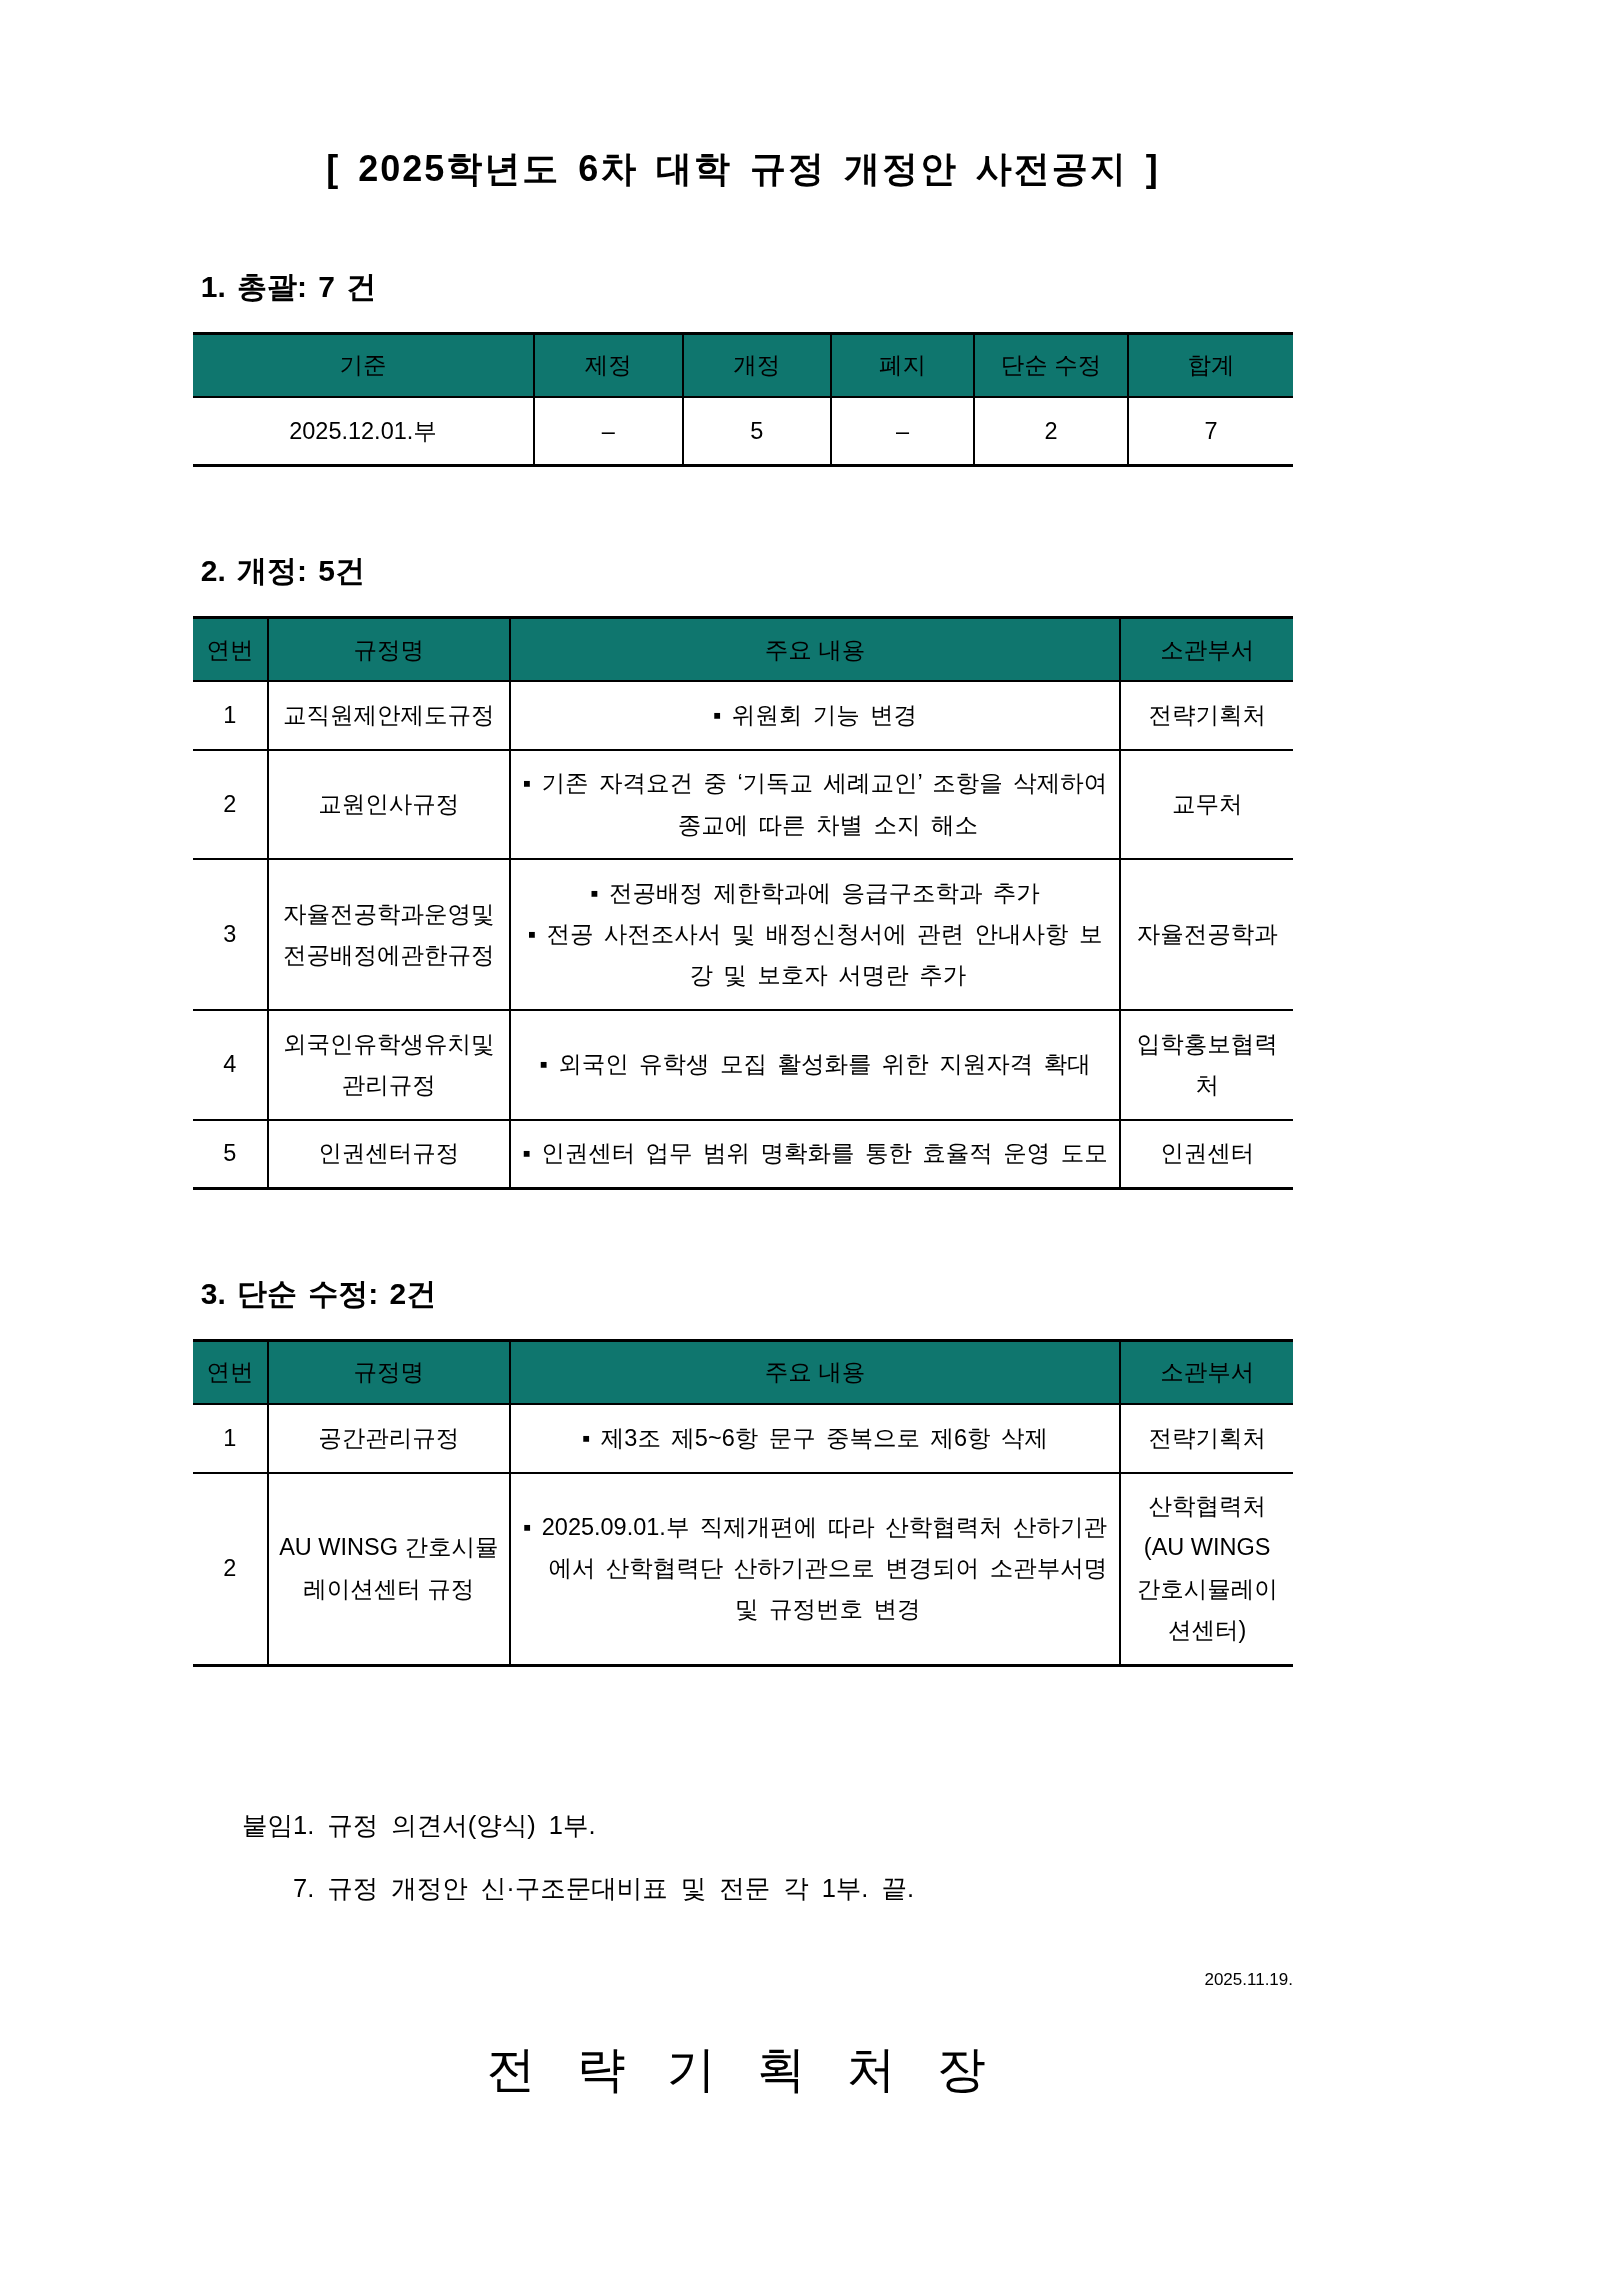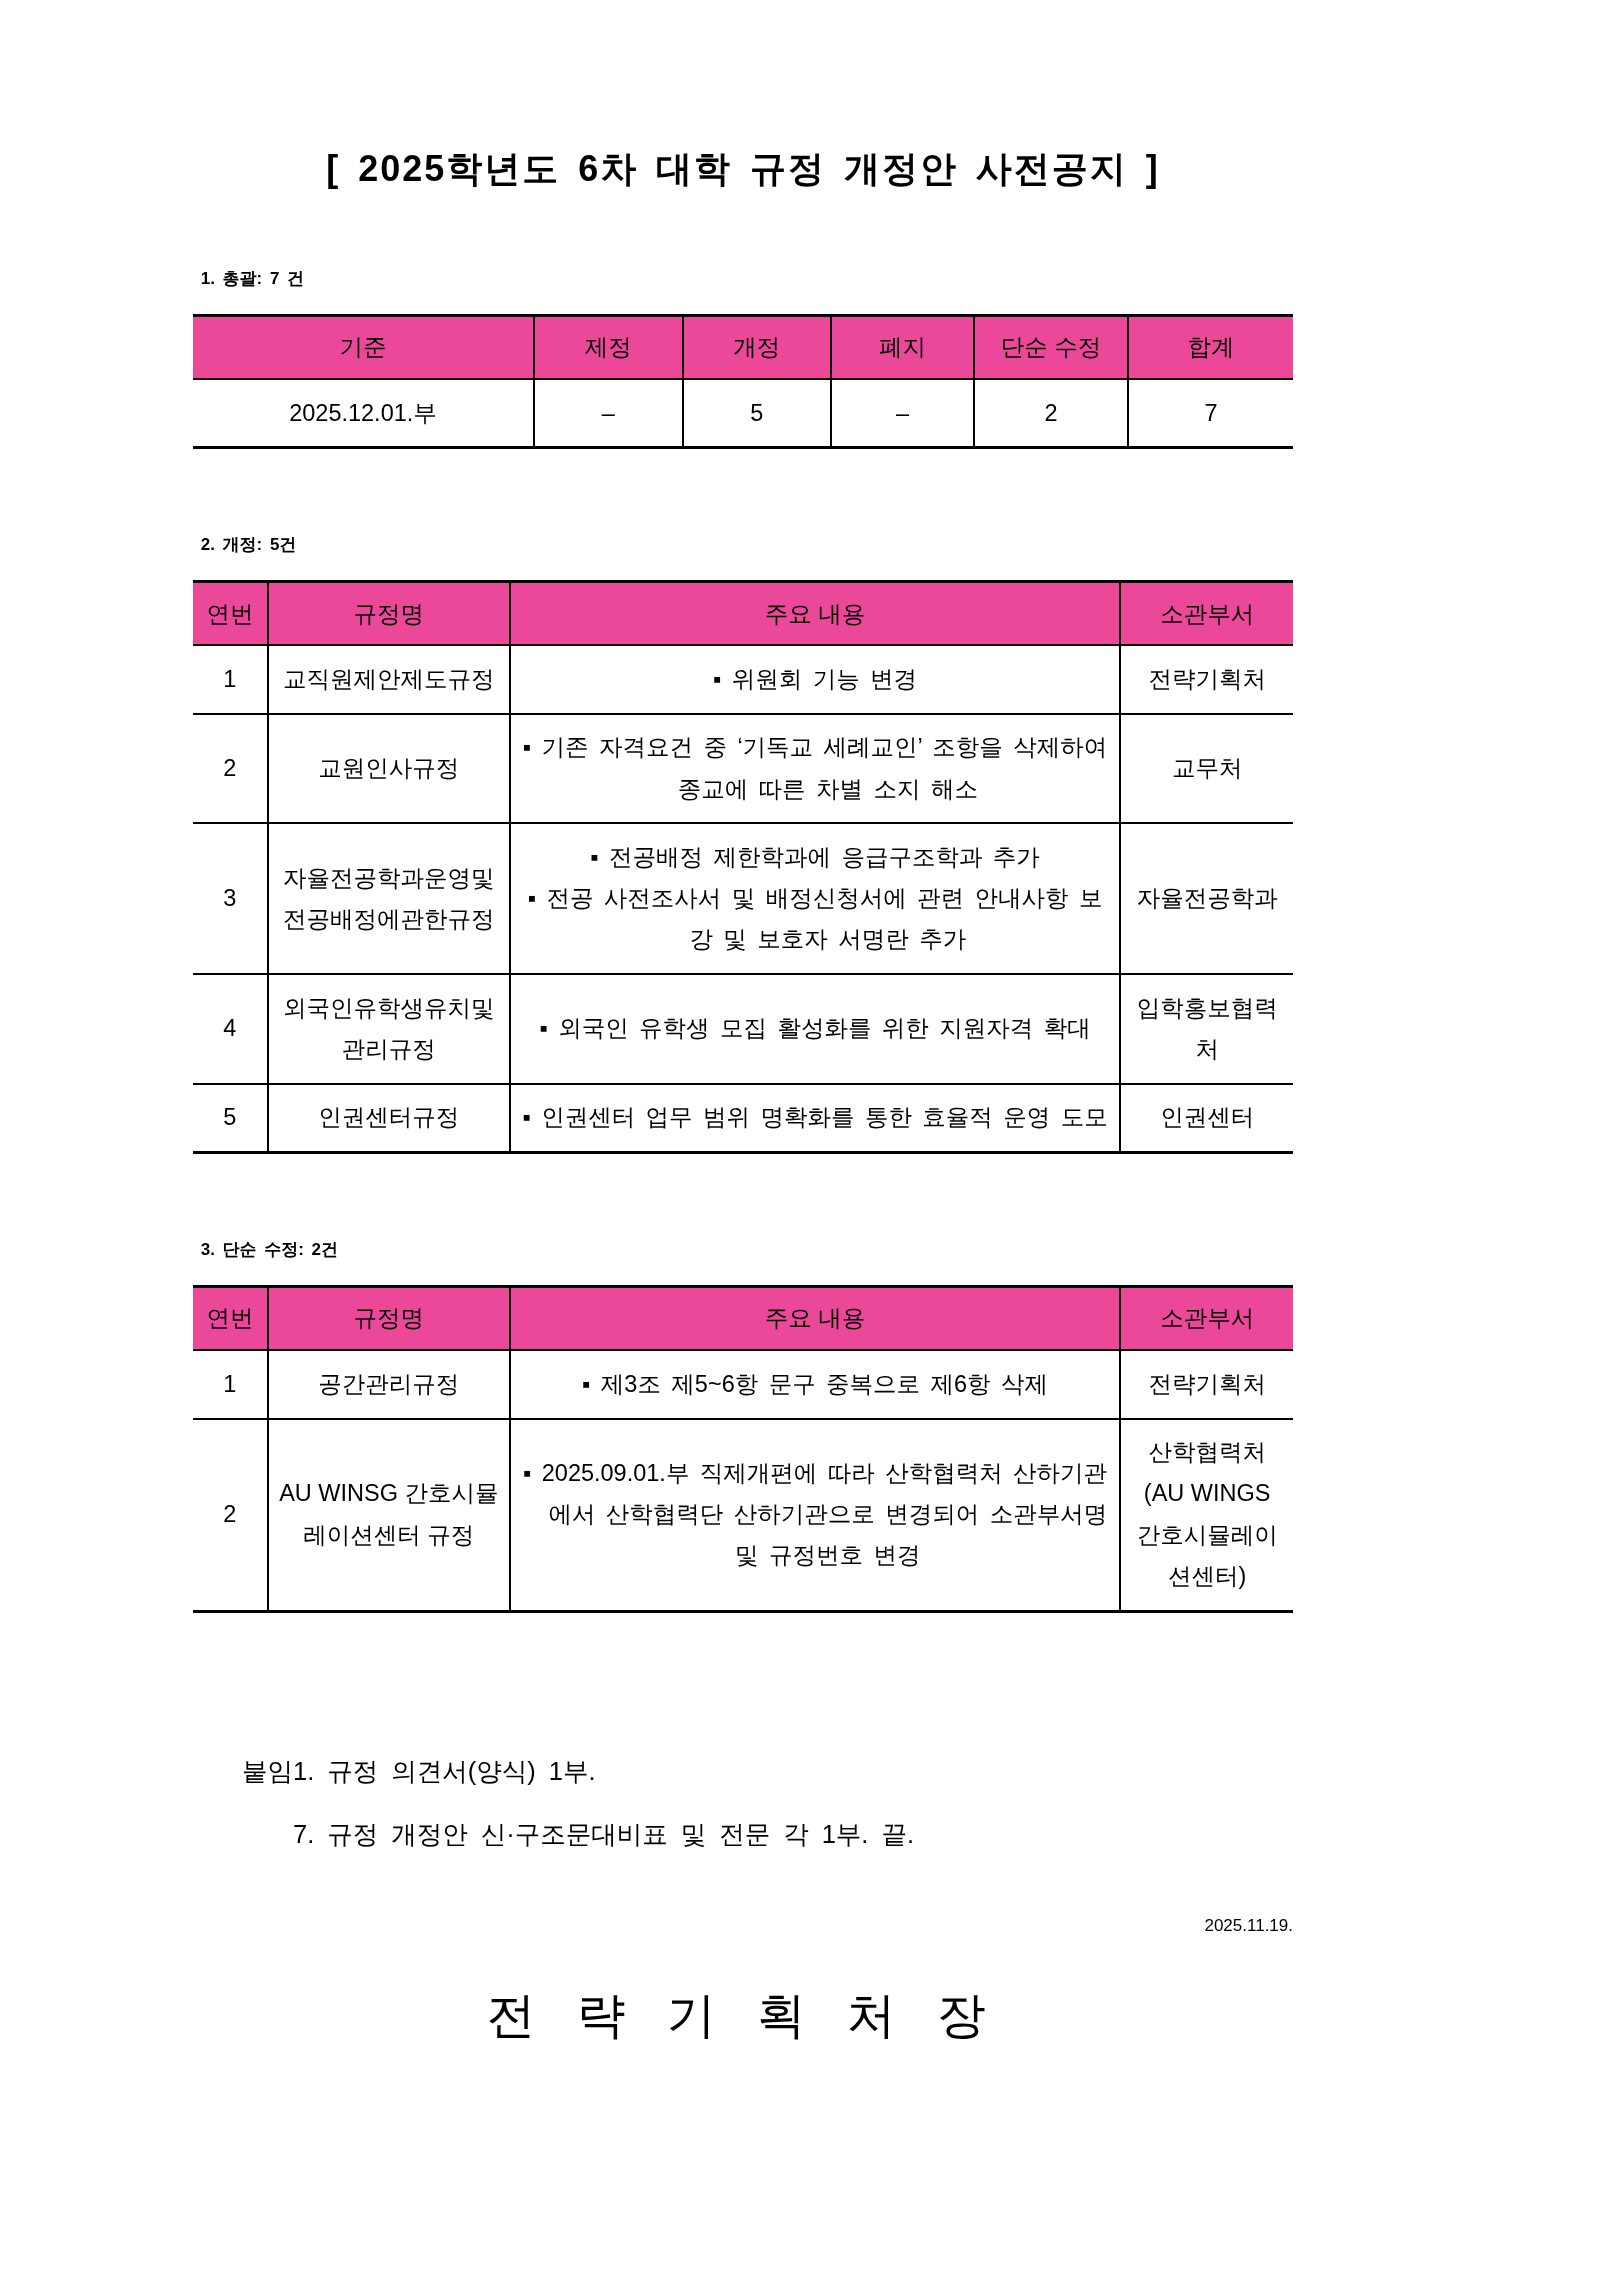--- a/index.html
+++ b/index.html
@@ -31,37 +31,37 @@
   .intro {
     font-size: 24.5px;
     line-height: 2.2;
     text-align: justify;
     word-spacing: 4.9px;
     margin: 0 0 90px 0;
   }
   .bold { font-weight: 700; }
   .blue { color: #0000ff; }
   .section-heading {
-    font-size: 17px;
+    font-size: 30px;
     font-weight: 700;
     word-spacing: 2.9px;
     margin: 0 0 23.5px 7.8px;
   }
   .section { margin-bottom: 84px; }
   .section.last { margin-bottom: 0; }
   table.tbl {
     width: 100%;
     border-collapse: collapse;
     border-top: 3.9px solid #000;
     border-bottom: 3.9px solid #000;
     font-size: 23.5px;
     table-layout: fixed;
   }
   .tbl th {
-    background: #ec4899;
+    background: #0f766e;
     font-weight: 400;
     padding: 14.7px 5.9px;
     border-bottom: 2.9px solid #000;
     text-align: center;
   }
   .tbl td {
     padding: 12.7px 7.8px;
     text-align: center;
     vertical-align: middle;
     line-height: 1.75;

